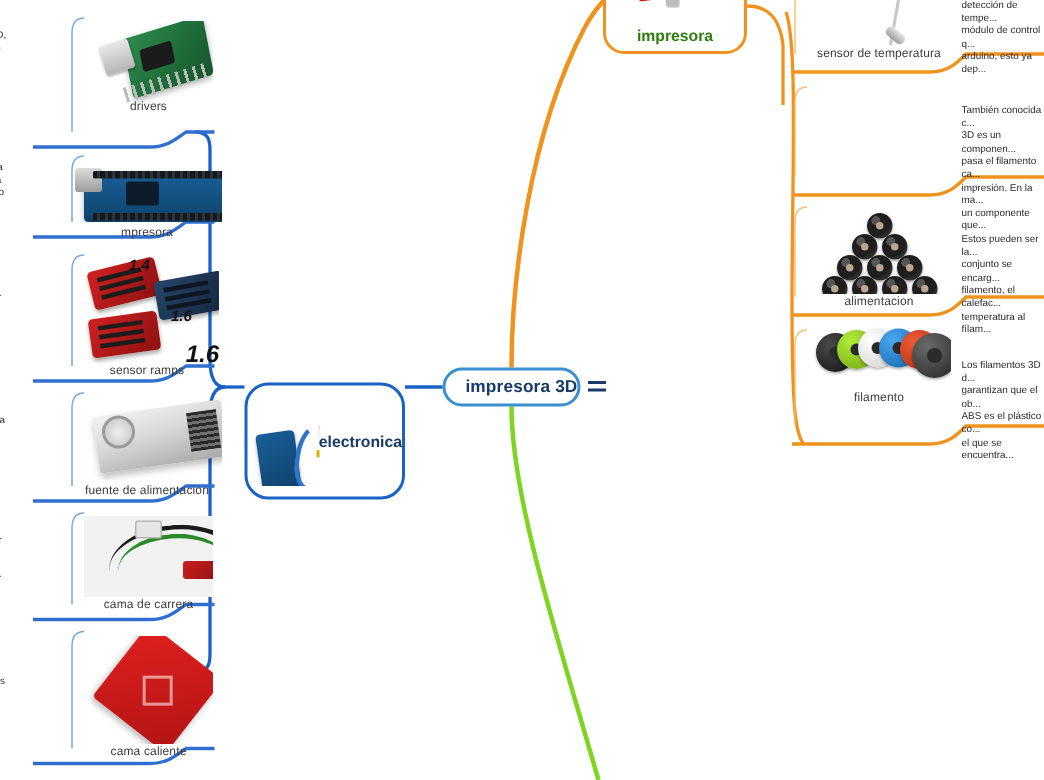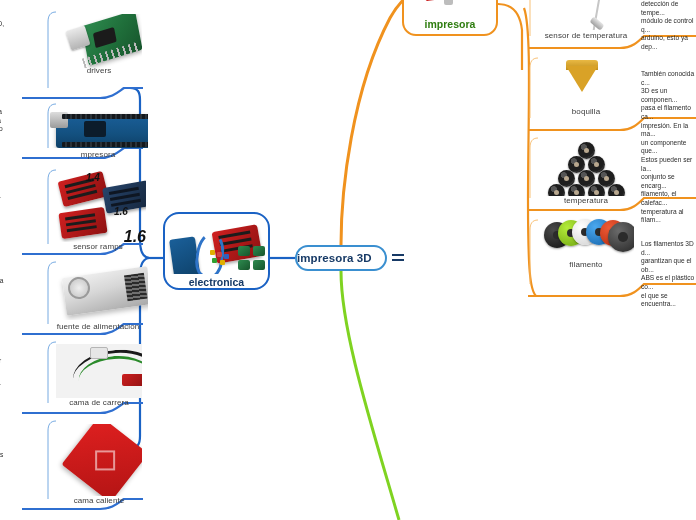--- a/index.html
+++ b/index.html
@@ -34,21 +34,21 @@
     position: absolute;
     left: 295px;
     top: 245px;
     width: 92px;
     height: 26px;
     border: 2px solid #3a8fd0;
     border-radius: 14px;
     background: #ffffff;
     display: flex;
     align-items: center;
-    justify-content: flex-start;
+    justify-content: flex-end;
     box-sizing: border-box;
   }
   .center-node .label {
     font-size: 11.5px;
     font-weight: bold;
     color: #173a66;
     letter-spacing: .1px;
     white-space: nowrap;
   }
   .hamburger {
@@ -70,23 +70,24 @@
   }
 
   
   .branch-node {
     position: absolute;
     box-sizing: border-box;
     background: #ffffff;
     border: 2px solid #1a62c4;
     border-radius: 16px;
     display: flex;
-    flex-direction: column;
+    flex-direction: row;
     align-items: center;
     justify-content: center;
+    margin-top: 43px;
   }
   .branch-node .nlabel {
     font-size: 10.5px;
     font-weight: bold;
     color: #173a66;
     margin-top: 2px;
   }
 
   .extrusor-node {
     position: absolute;
@@ -499,43 +500,36 @@
 
   <div class="leaf" style="left:538px;top:-16px;width:96px;height:62px;">
     <div class="img-box thumb" style="height:46px;">
       <div class="therm"></div>
       <div class="therm-tip"></div>
     </div>
     <span class="leaf-label" style="top:47px;">sensor de temperatura</span>
   </div>
   <div class="note right" style="left:641px;top:0px;width:58px;">detección de tempe...<br>módulo de control q...<br>arduino, esto ya dep...</div>
 
-  <div class="leaf" style="left:538px;top:60px;width:96px;height:62px;">
-    <div class="img-box thumb" style="height:46px;">
-      <div class="noz-top"></div>
-      <div class="noz"></div>
-    </div>
-    <span class="leaf-label" style="top:47px;">boquilla</span>
-  </div>
   <div class="note right" style="left:641px;top:70px;width:58px;">También conocida c...<br>3D es un componen...<br>pasa el filamento ca...<br>impresión. En la ma...<br>un componente que...</div>
 
   <div class="leaf" style="left:538px;top:140px;width:96px;height:70px;">
     <div class="img-box thumb" style="height:56px;">
       <div class="br" style="left:40px;top:2px;"></div>
       <div class="br" style="left:30px;top:16px;"></div>
       <div class="br" style="left:50px;top:16px;"></div>
       <div class="br" style="left:20px;top:30px;"></div>
       <div class="br" style="left:40px;top:30px;"></div>
       <div class="br" style="left:60px;top:30px;"></div>
       <div class="br" style="left:10px;top:44px;"></div>
       <div class="br" style="left:30px;top:44px;"></div>
       <div class="br" style="left:50px;top:44px;"></div>
       <div class="br" style="left:70px;top:44px;"></div>
     </div>
-    <span class="leaf-label" style="top:56px;">temperatura</span>
+    <span class="leaf-label" style="top:56px;">alimentacion</span>
   </div>
   <div class="note right" style="left:641px;top:156px;width:58px;">Estos pueden ser la...<br>conjunto se encarg...<br>filamento, el calefac...<br>temperatura al fílam...</div>
 
   <div class="leaf" style="left:538px;top:208px;width:96px;height:66px;">
     <div class="img-box thumb" style="height:52px;">
       <div class="sp" style="left:6px;top:14px;background:radial-gradient(circle at 35% 30%,#4a4a4a,#101010);"></div>
       <div class="sp" style="left:20px;top:12px;background:radial-gradient(circle at 35% 30%,#b4ec3a,#6ea310);"></div>
       <div class="sp" style="left:34px;top:11px;background:radial-gradient(circle at 35% 30%,#ffffff,#cfcfcf);"></div>
       <div class="sp" style="left:48px;top:11px;background:radial-gradient(circle at 35% 30%,#4aa8ef,#1462a8);"></div>
       <div class="sp" style="left:62px;top:12px;background:radial-gradient(circle at 35% 30%,#ef5a35,#b02a0f);"></div>

